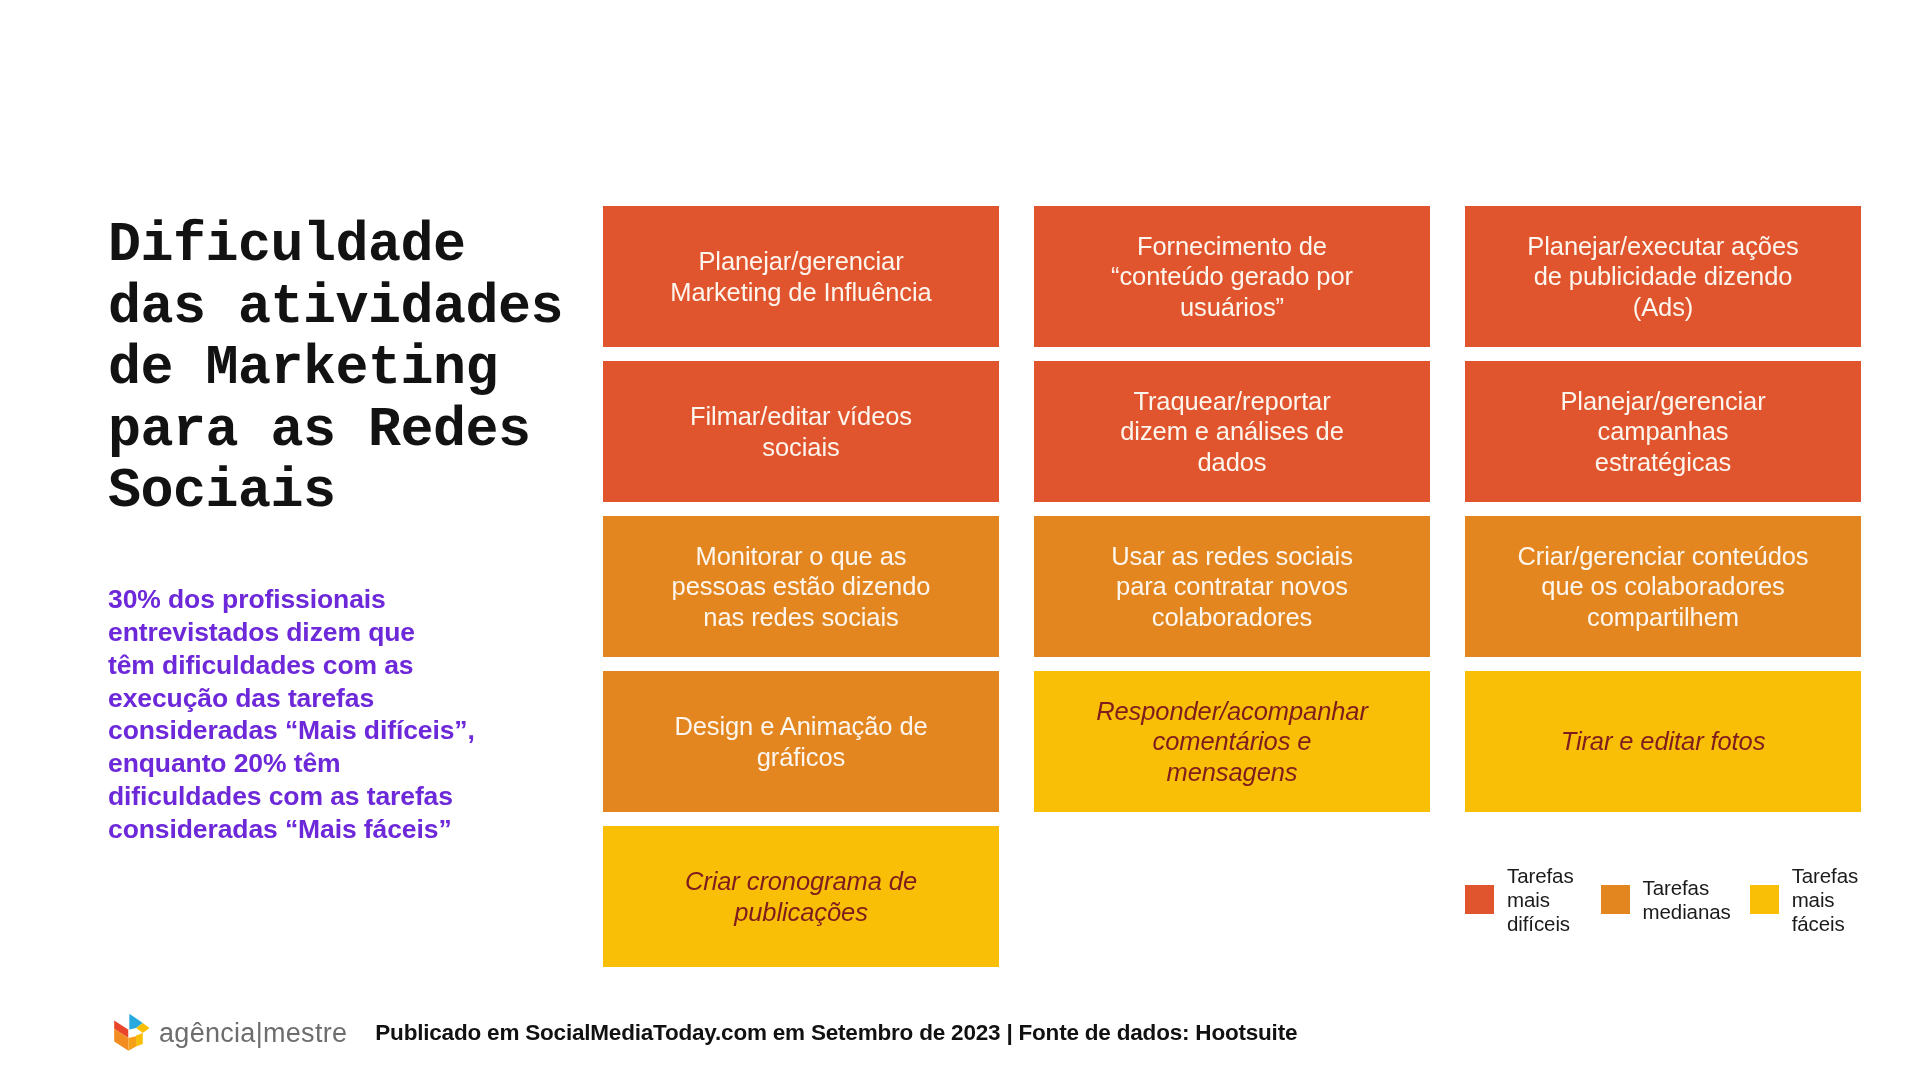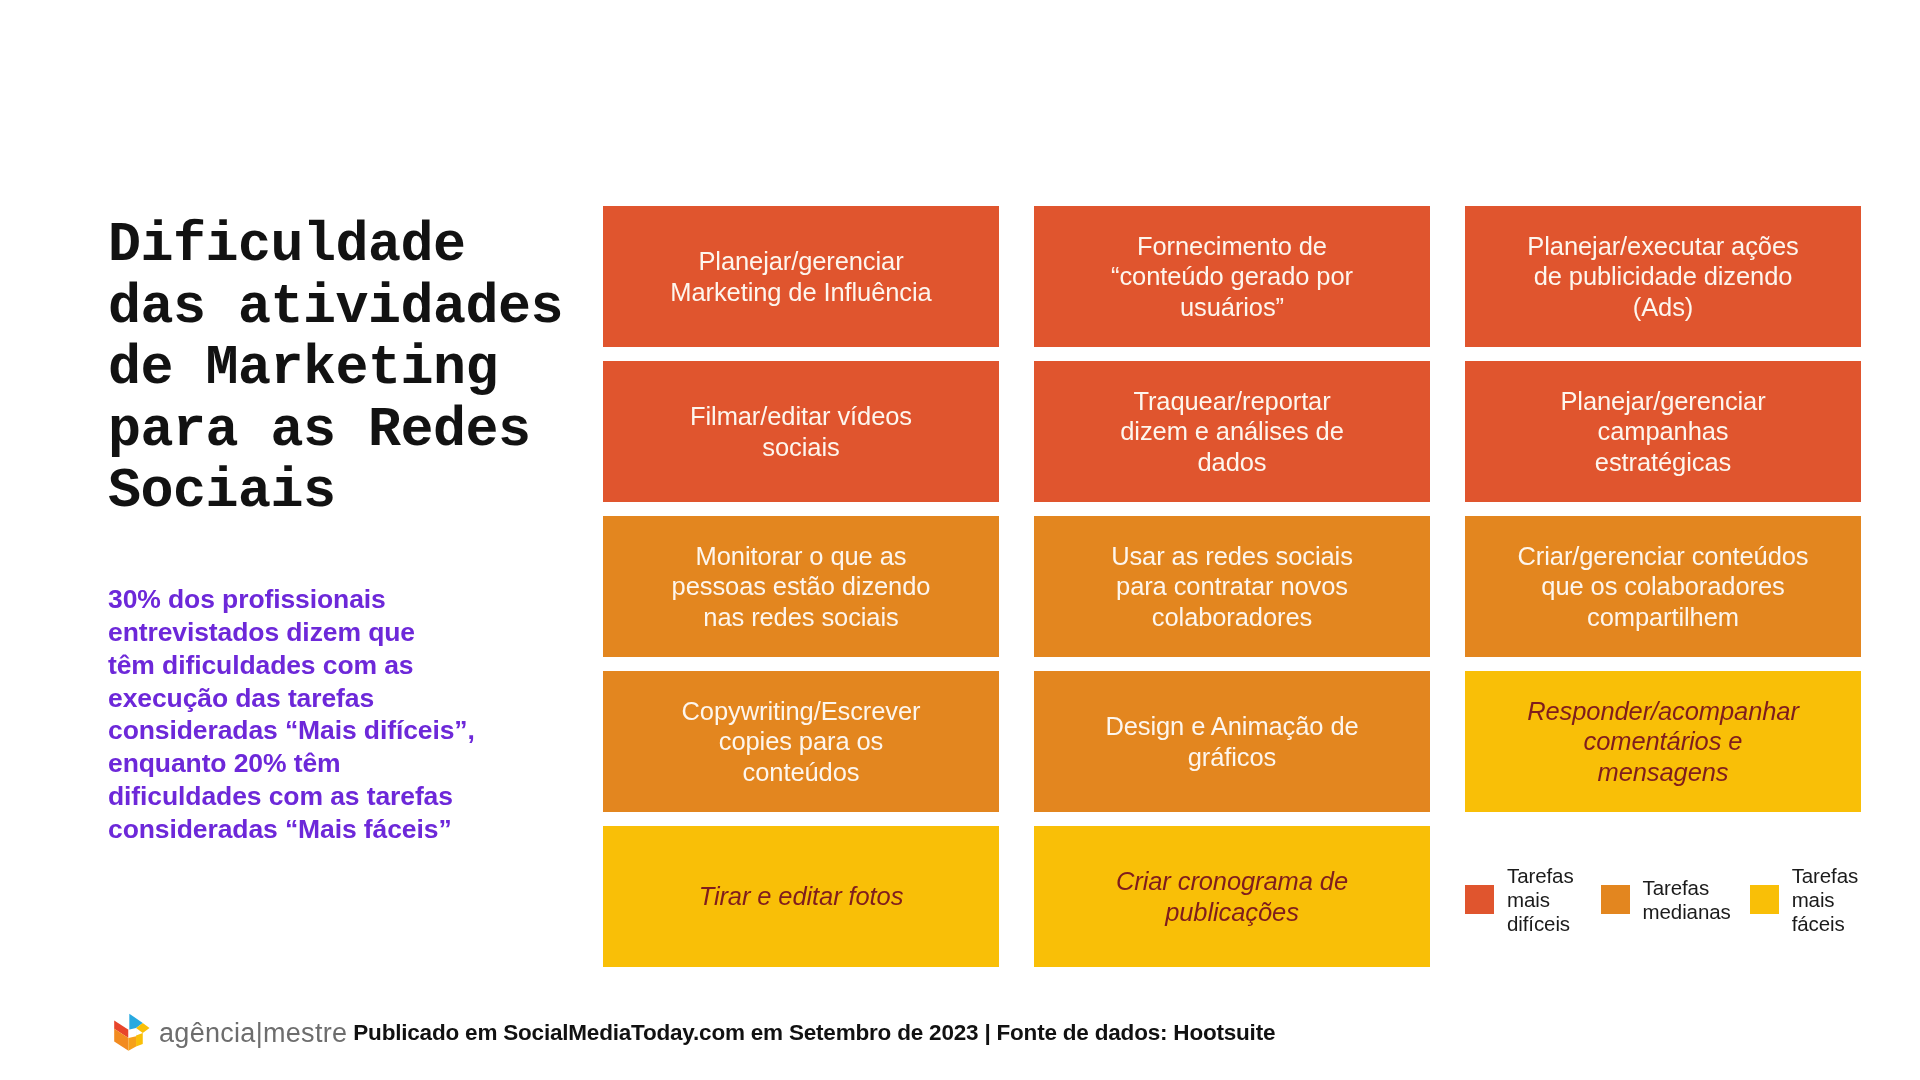--- a/index.html
+++ b/index.html
@@ -95,21 +95,21 @@
     color:#1b1b1b;
     letter-spacing:-0.1px;
   }
 
   
   #footer {
     position:absolute;
     left:110px; bottom:26px;
     display:flex;
     align-items:center;
-    gap:6px;
+    gap:28px;
   }
   #logo-wrap { display:flex; align-items:center; gap:7px; }
   #logo-mark { width:42px; height:42px; display:block; }
   #logo-word {
     font-size:27px;
     color:#6d6d6d;
     letter-spacing:0.3px;
   }
   #footer-text {
     font-size:22.5px;
@@ -159,23 +159,20 @@
 estratégicas</div>
       <div class="card medium">Monitorar o que as
 pessoas estão dizendo
 nas redes sociais</div>
       <div class="card medium">Usar as redes sociais
 para contratar novos
 colaboradores</div>
       <div class="card medium">Criar/gerenciar conteúdos
 que os colaboradores
 compartilhem</div>
-      <div class="card medium">Copywriting/Escrever
-copies para os
-conteúdos</div>
       <div class="card medium">Design e Animação de
 gráficos</div>
       <div class="card easy">Responder/acompanhar
 comentários e
 mensagens</div>
       <div class="card easy">Tirar e editar fotos</div>
       <div class="card easy">Criar cronograma de
 publicações</div>
       <div id="legend">
         <div class="legend-row">

